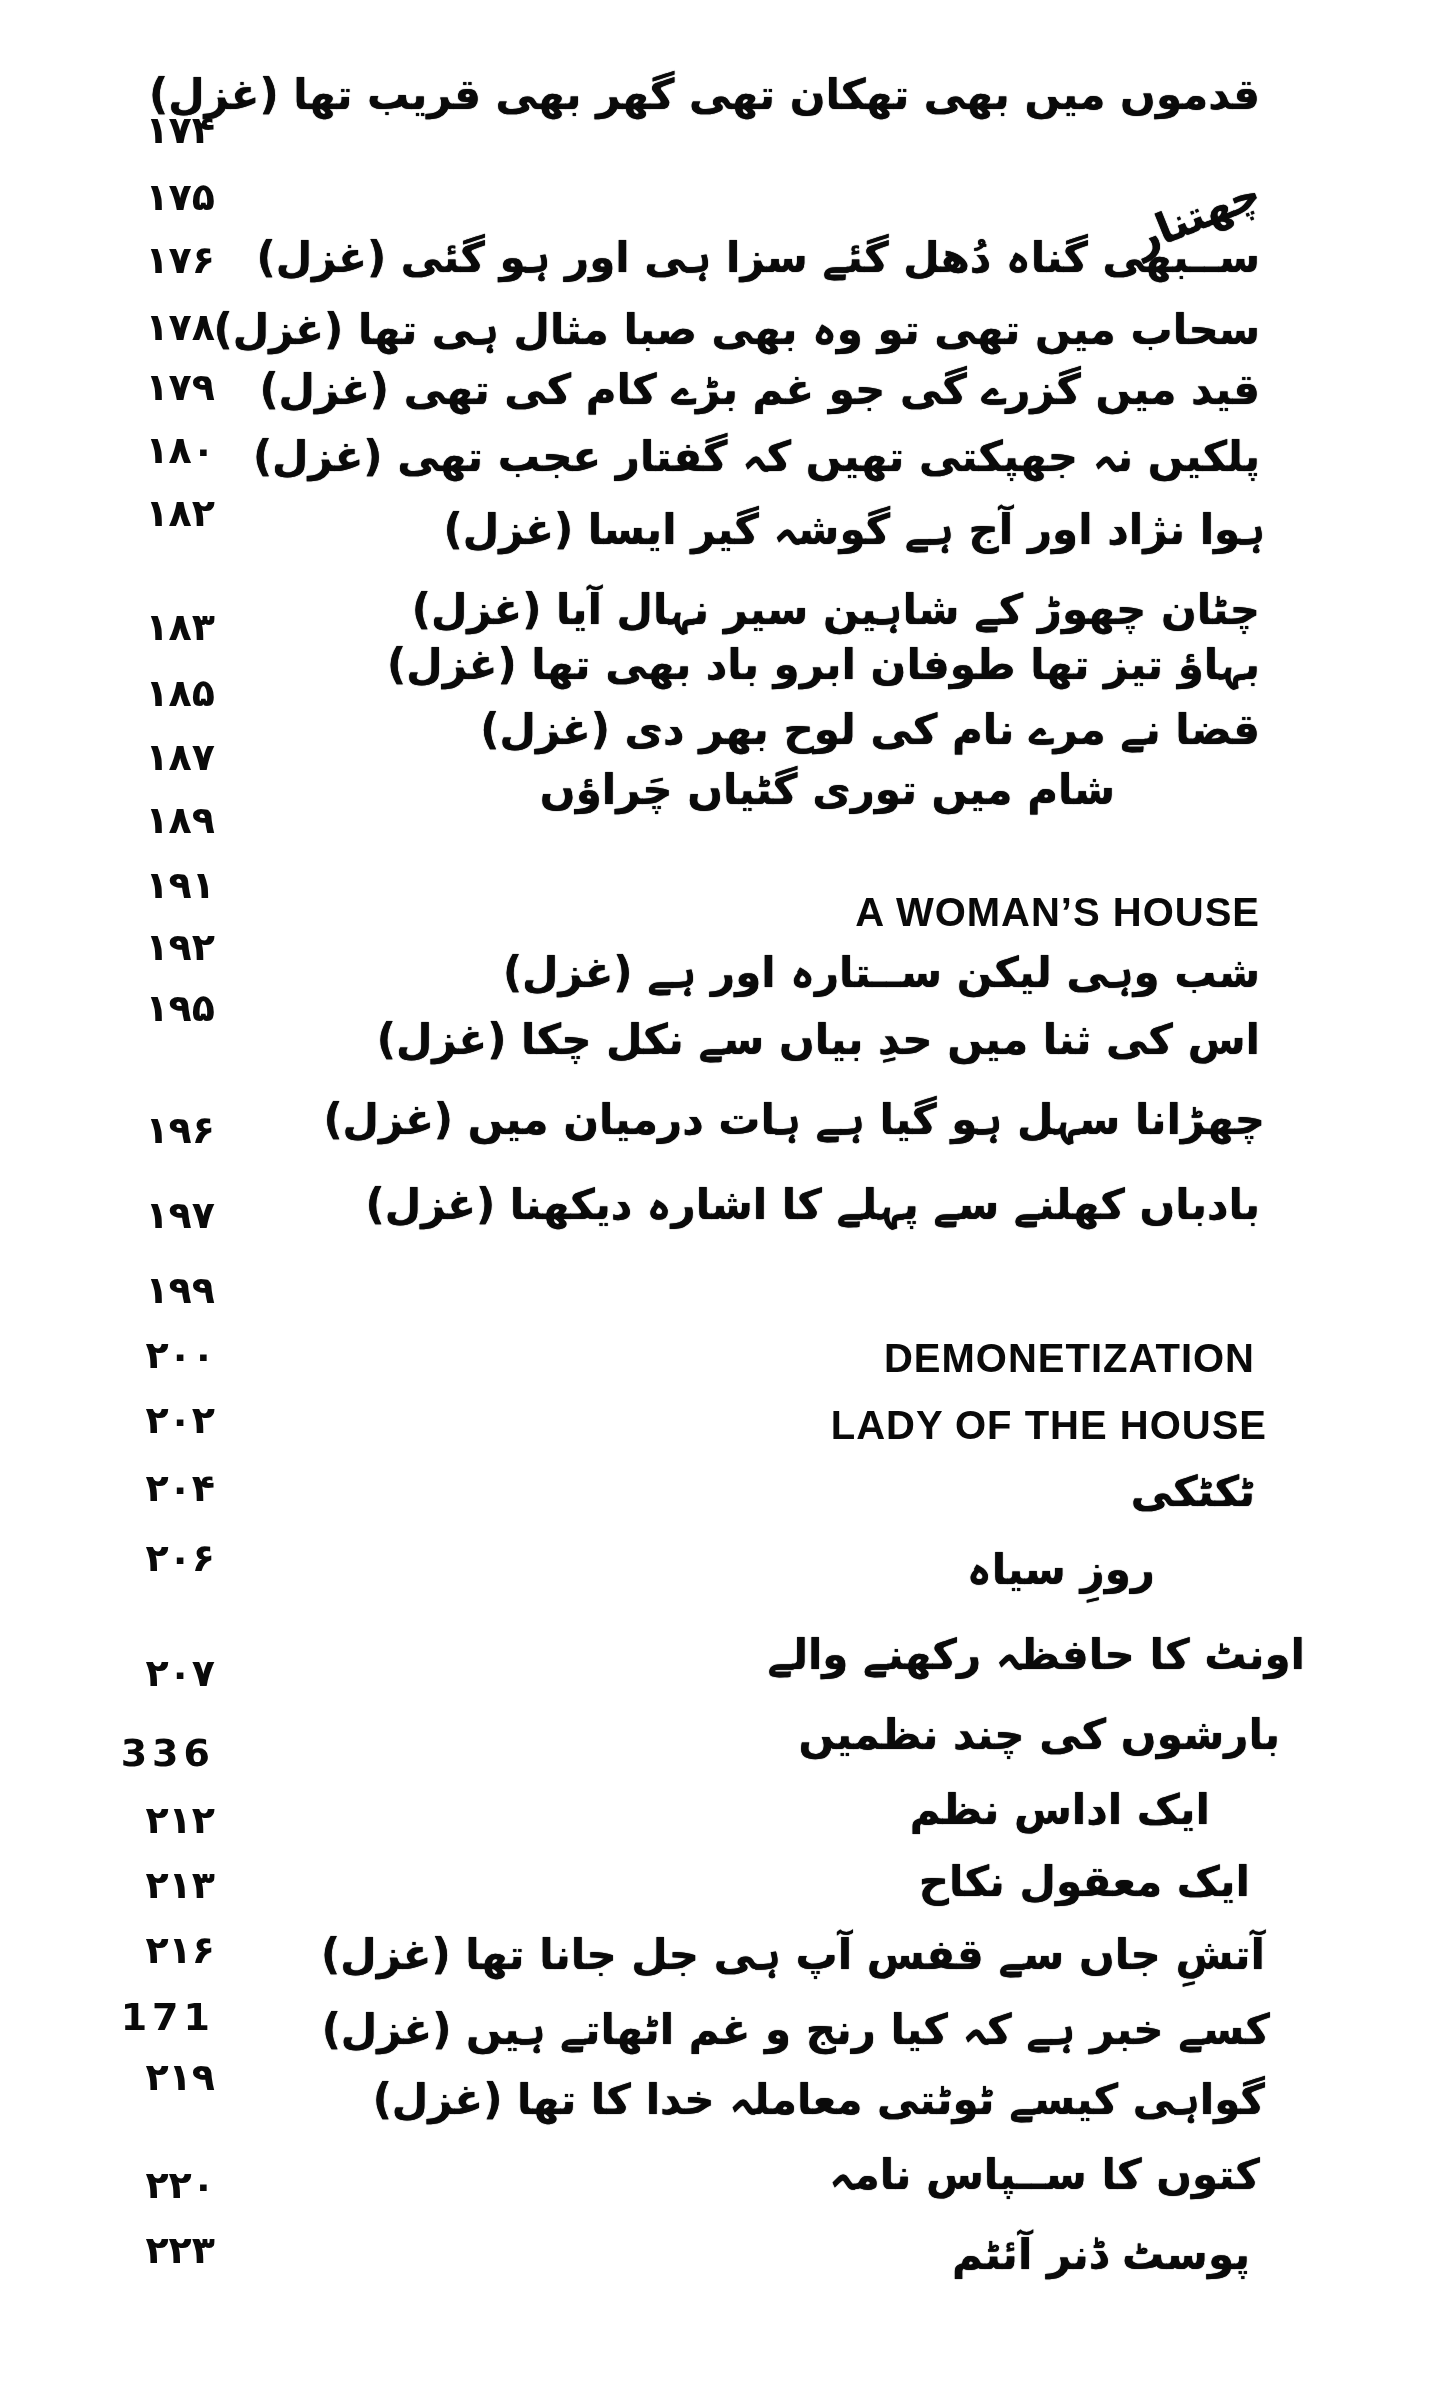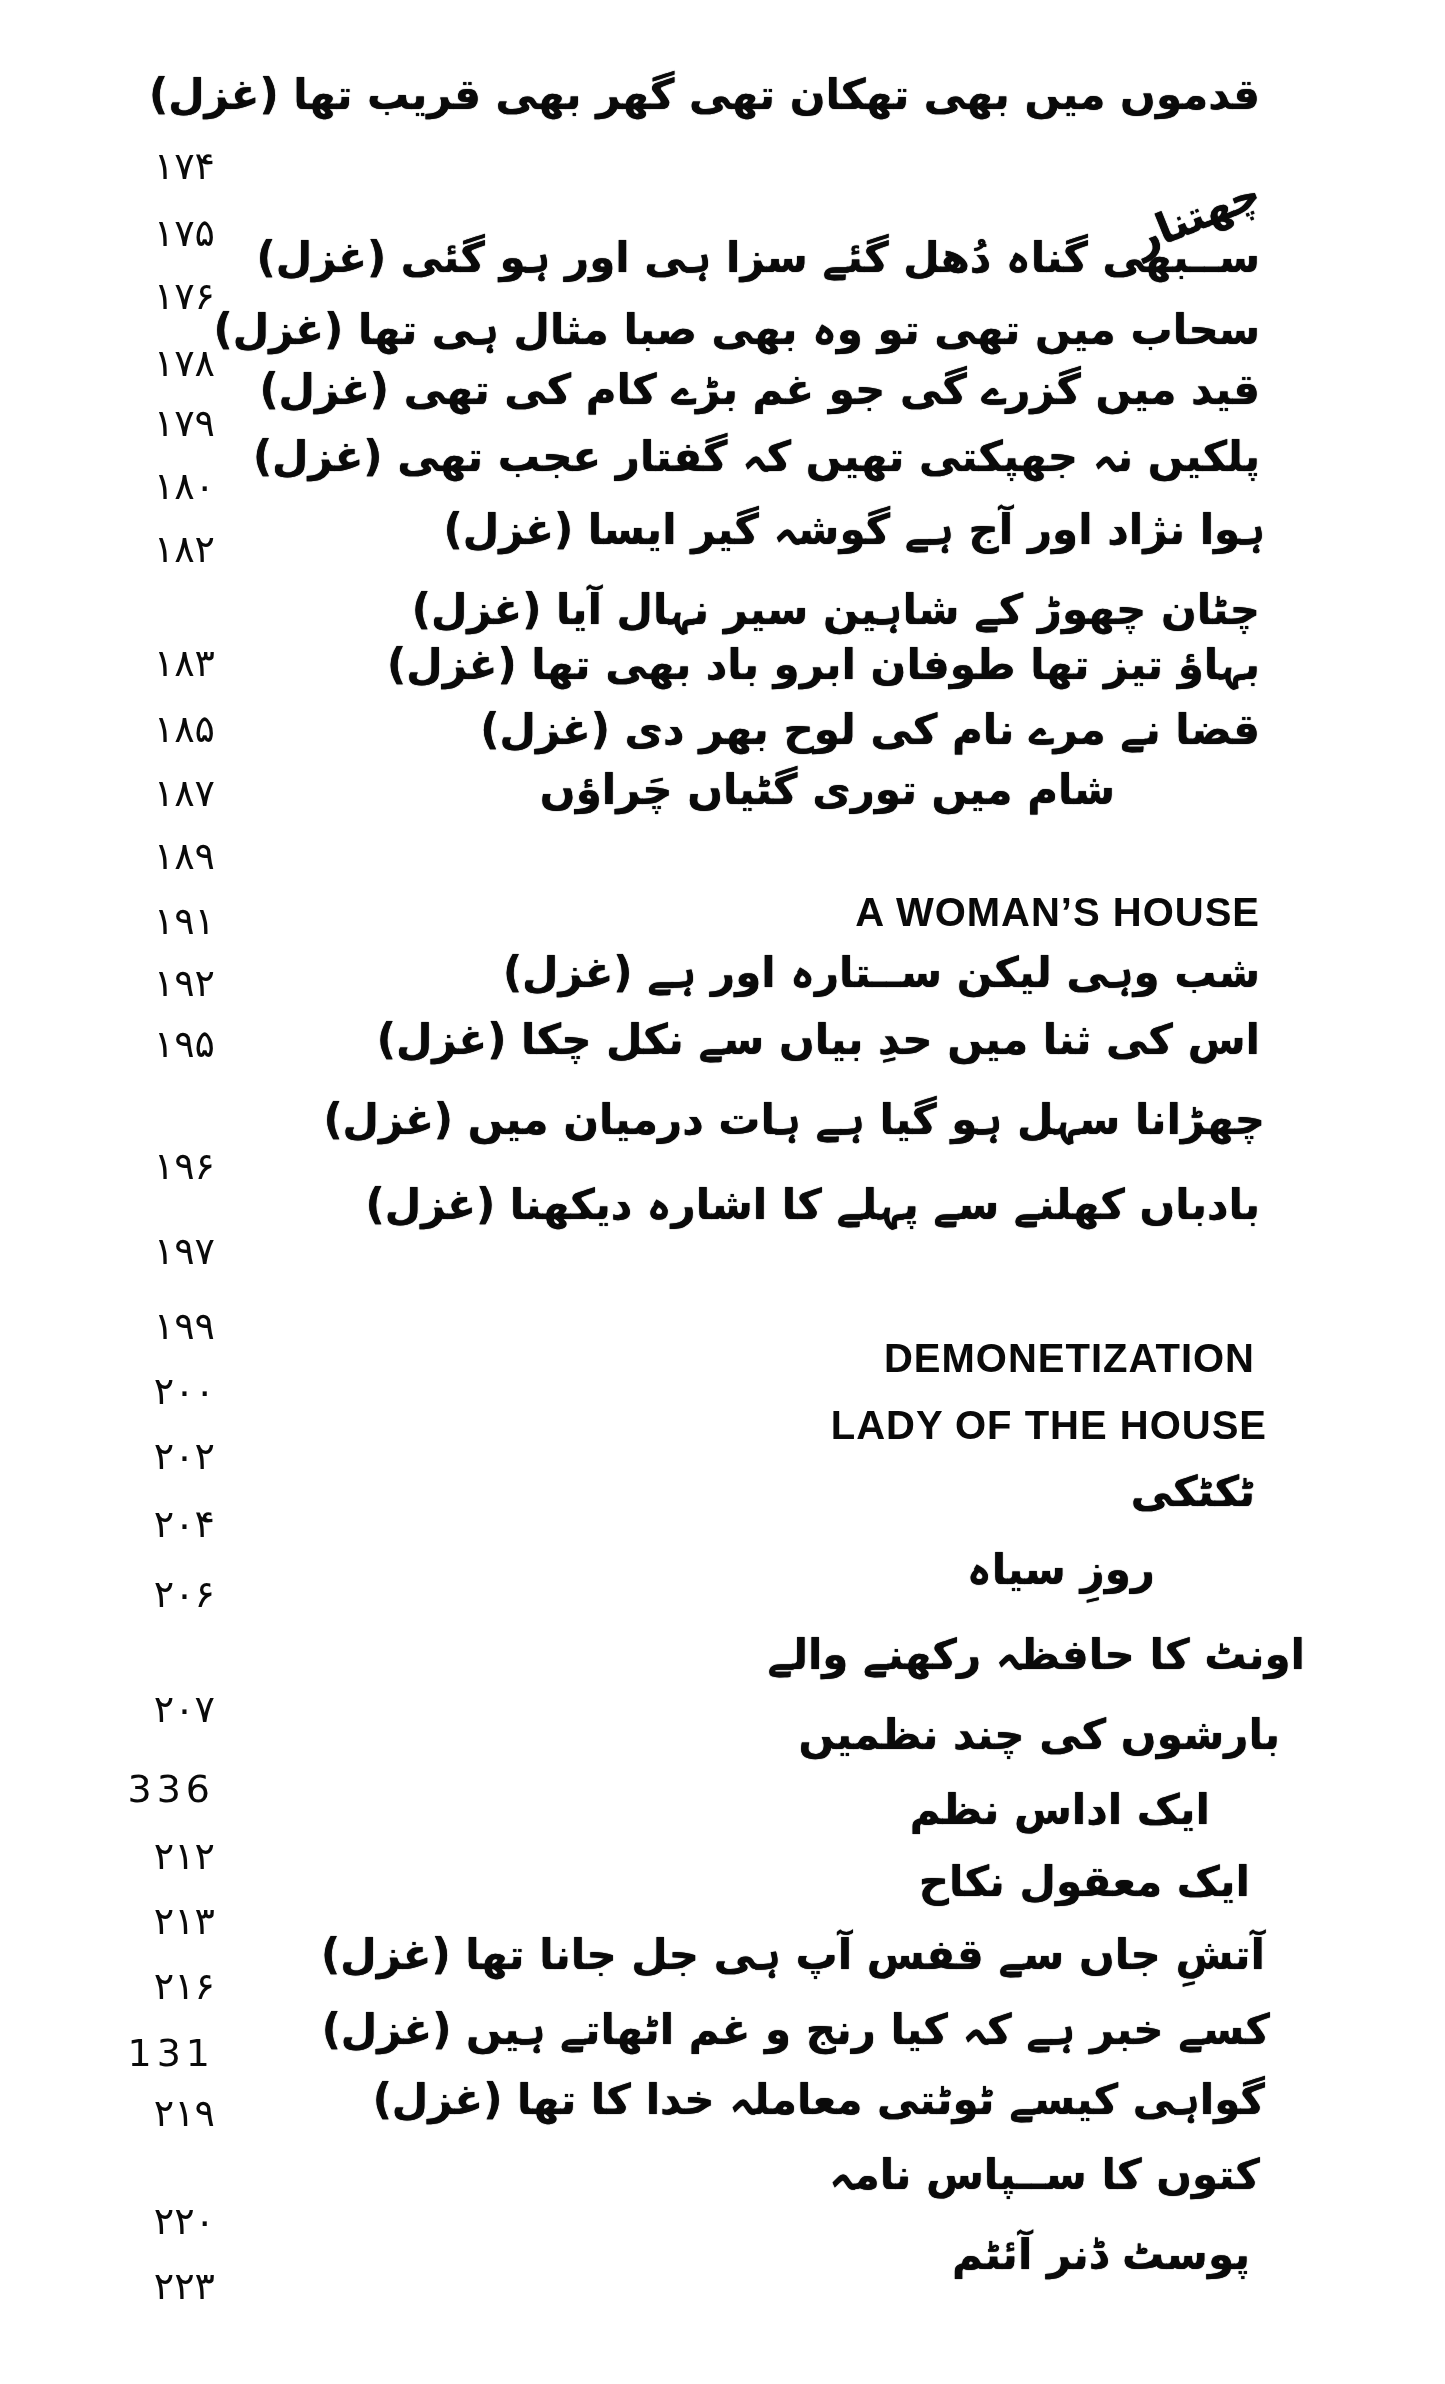--- a/index.html
+++ b/index.html
@@ -12,25 +12,24 @@
     font-family:"DejaVu Sans", sans-serif;
     color:#0a0a0a;
   }
   .num{
     position:absolute;
     left:85px;width:130px;height:48px;
     line-height:48px;
     text-align:right;
     direction:ltr;
     font-size:38px;
-    font-weight:normal;
+    font-weight:bold;
     letter-spacing:5px;
     font-family:"DejaVu Sans", sans-serif;
     white-space:nowrap;
-    margin-top:36px;
   }
   .title{
     position:absolute;
     white-space:nowrap;
   }
   .title.ur{
     direction:rtl;
     unicode-bidi:isolate;
     font-size:42px;
     line-height:62px;
@@ -126,21 +125,21 @@
 
   <span class="num" style="top:1796px">۲۱۲</span>
   <span class="title ur" style="top:1779px;right:235px">ایک اداس نظم</span>
 
   <span class="num" style="top:1861px">۲۱۳</span>
   <span class="title ur" style="top:1851px;right:195px">ایک معقول نکاح</span>
 
   <span class="num" style="top:1926px">۲۱۶</span>
   <span class="title ur" style="top:1924px;right:180px">آتشِ جاں سے قفس آپ ہی جل جانا تھا (غزل)</span>
 
-  <span class="num" style="top:1993px">131</span>
+  <span class="num" style="top:1993px">171</span>
   <span class="title ur" style="top:1999px;right:175px">کسے خبر ہے کہ کیا رنج و غم اٹھاتے ہیں (غزل)</span>
 
   <span class="num" style="top:2053px">۲۱۹</span>
   <span class="title ur" style="top:2069px;right:180px">گواہی کیسے ٹوٹتی معاملہ خدا کا تھا (غزل)</span>
 
   <span class="num" style="top:2161px">۲۲۰</span>
   <span class="title ur" style="top:2144px;right:185px">کتوں کا ســپاس نامہ</span>
 
   <span class="num" style="top:2226px">۲۲۳</span>
   <span class="title ur" style="top:2224px;right:195px">پوسٹ ڈنر آئٹم</span>

